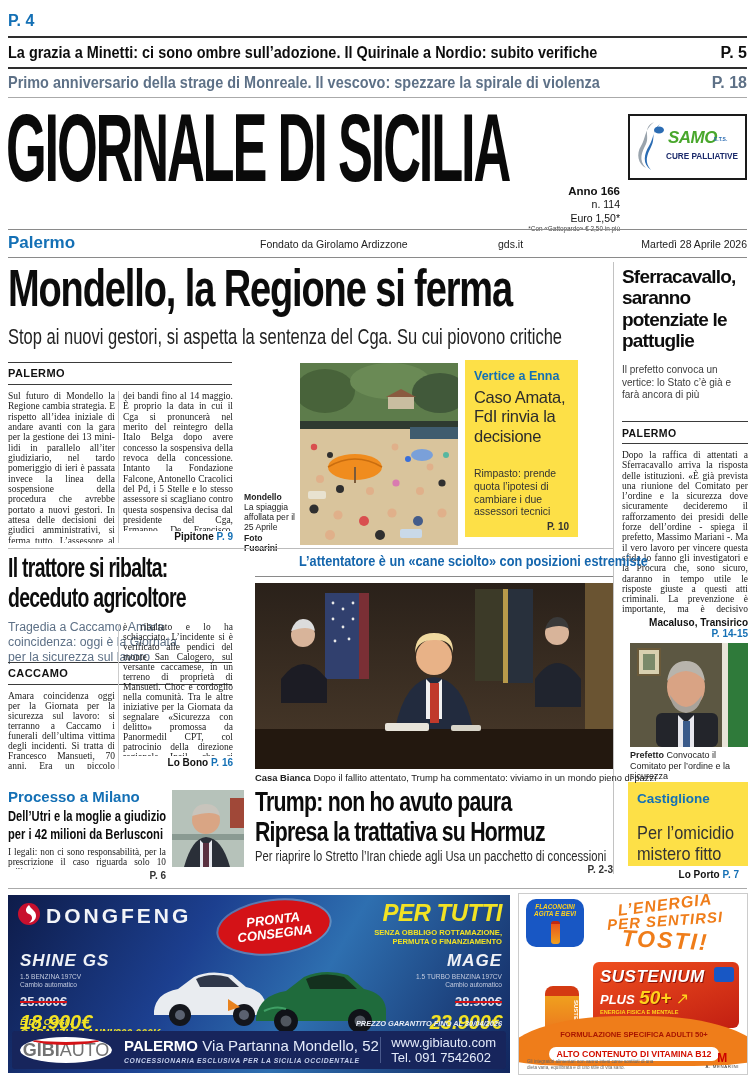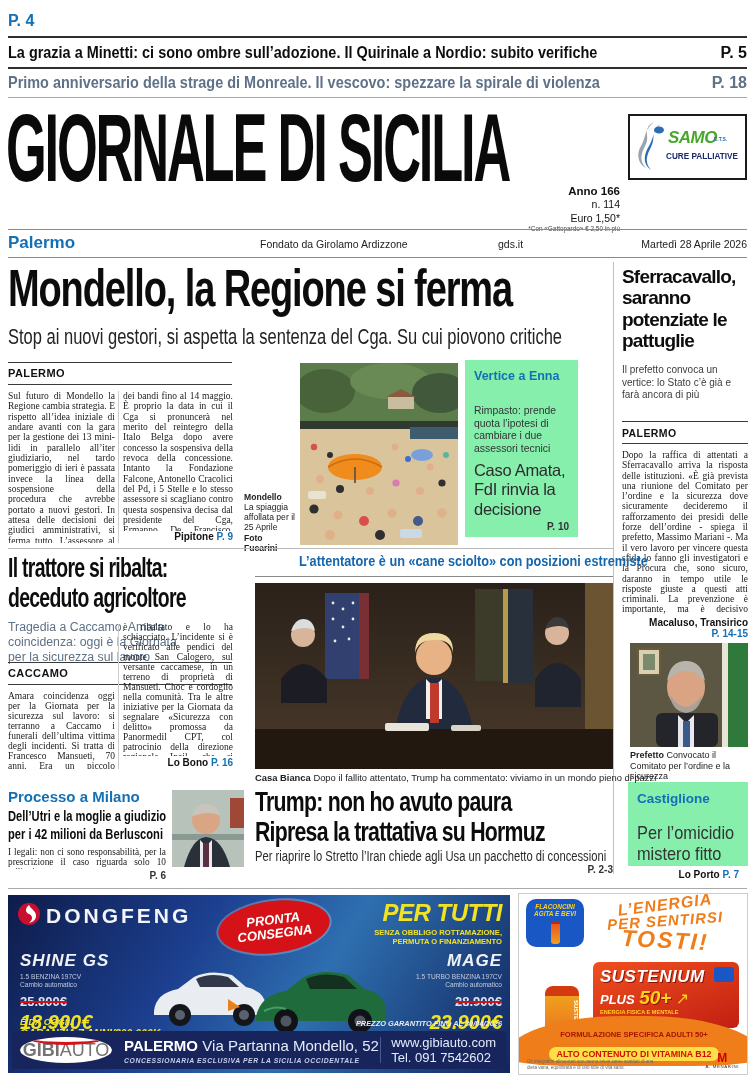--- a/index.html
+++ b/index.html
@@ -12,21 +12,21 @@
   .kickrule{position:absolute;background:#3b3b3b;}
   .blue{color:#1470b5;}
   .strip{position:absolute;left:8px;width:739px;display:flex;justify-content:space-between;align-items:center;}
   .strip .t{font-weight:bold;font-size:17px;}
   .strip .p{font-weight:bold;font-size:16px;flex:0 0 auto;}
   .kicker{font-weight:bold;font-size:11px;letter-spacing:.4px;color:#111;}
   .byline{font-weight:bold;font-size:10px;color:#111;text-align:right;}
   .byline .pg{color:#1470b5;}
   .caption{font-size:8.6px;line-height:1.18;color:#222;}
   .caption b{font-weight:bold;}
-  .graybox{background:#86efac;}
+  .graybox{background:#fde047;}
   svg{display:block;}
 </style>
 </head>
 <body>
 
 <div class="page">
 
   <div class="strip" style="top:6px;height:30px;border-bottom:2px solid #2e2e2e;">
     <span class="p blue">P. 4</span>
   </div>
@@ -132,22 +132,22 @@
           <circle cx="80" cy="172" r="5" fill="#2f2f2f"></circle>
             <circle cx="30" cy="172" r="5" fill="#e0b08a"></circle>
           <rect x="100" y="166" width="22" height="9" rx="2" fill="#c9d9e8"></rect>
           <rect x="8" y="128" width="18" height="8" rx="2" fill="#e8e2d0"></rect>
         </g>
       </svg>
     </div>
 
     <div class="abs graybox" style="left:465px;top:360px;width:113px;height:177px;box-sizing:border-box;padding:9px 9px 8px 9px;">
       <div class="blue" style="font-size:12.5px;font-weight:bold;">Vertice a Enna</div>
+      <div style="font-size:16.5px;color:#2c2c2c;line-height:1.18;margin-top:5px;letter-spacing:-.3px;">Caso Amata, FdI rinvia la decisione</div>
       <div style="font-size:10.4px;color:#333;line-height:1.22;margin-top:22px;">Rimpasto: prende quota l’ipotesi di cambiare i due assessori tecnici</div>
-      <div style="font-size:16.5px;color:#2c2c2c;line-height:1.18;margin-top:5px;letter-spacing:-.3px;">Caso Amata, FdI rinvia la decisione</div>
       <div style="font-size:10px;font-weight:bold;color:#333;text-align:right;margin-top:2px;">P. 10</div>
     </div>
   </div>
 
   <div class="abs" style="left:613px;top:262px;width:1px;height:612px;background:#c2c2c2;"></div>
 
   <div>
     <div class="abs" style="left:622px;top:266px;width:128px;font-size:19px;font-weight:bold;letter-spacing:-.8px;line-height:1.12;color:#0d0d0d;">Sferracavallo, saranno potenziate le pattuglie</div>
     <div class="abs" style="left:622px;top:364px;width:126px;font-size:10px;color:#3d3d3d;line-height:1.26;">Il prefetto convoca un vertice: lo Stato c’è già e farà ancora di più</div>
     <div class="kickrule" style="left:622px;top:421px;width:126px;height:1px;"></div>
@@ -405,21 +405,21 @@
         <span style="font-size:19px;font-weight:bold;font-style:italic;color:#ffd21c;text-shadow:1px 1px 0 #8a1208;">50+</span>
         <span style="font-size:16px;color:#ffd21c;">↗</span>
       </div>
       <div style="font-size:5.6px;font-weight:bold;color:#ffd21c;margin-top:2px;">ENERGIA FISICA E MENTALE</div>
       <div style="font-size:5.2px;color:#fff;margin-top:4px;">15 FLACONCINI</div>
       <div class="abs" style="right:5px;top:5px;width:20px;height:15px;background:#1857c4;border-radius:3px;"></div>
     </div>
 
     <div class="abs" style="left:-14px;top:122px;width:258px;height:50px;background:#ef7d1a;border-radius:50% 50% 30% 30% / 90% 90% 20% 20%;text-align:center;padding-top:14px;box-sizing:border-box;">
       <div style="font-size:7.6px;font-weight:bold;color:#a81500;">FORMULAZIONE SPECIFICA ADULTI 50+</div>
-      <div style="display:inline-block;background:#fde047;border-radius:8px;padding:2px 8px;font-size:8.8px;font-weight:bold;color:#d21000;margin-top:8px;">ALTO CONTENUTO DI VITAMINA B12</div>
+      <div style="display:inline-block;background:#ffffff;border-radius:8px;padding:2px 8px;font-size:8.8px;font-weight:bold;color:#d21000;margin-top:8px;">ALTO CONTENUTO DI VITAMINA B12</div>
     </div>
 
     <div class="abs" style="left:8px;top:165px;width:136px;font-size:4.6px;color:#666;line-height:1.25;">Gli integratori alimentari non vanno intesi come sostituti di una dieta varia, equilibrata e di uno stile di vita sano.</div>
     <div class="abs" style="right:8px;top:158px;text-align:center;">
       <div style="font-size:12px;font-weight:bold;color:#c00;line-height:1;">M</div>
       <div style="font-size:4.4px;color:#333;letter-spacing:.6px;">A. MENARINI</div>
     </div>
   </div>
 
 </div>

